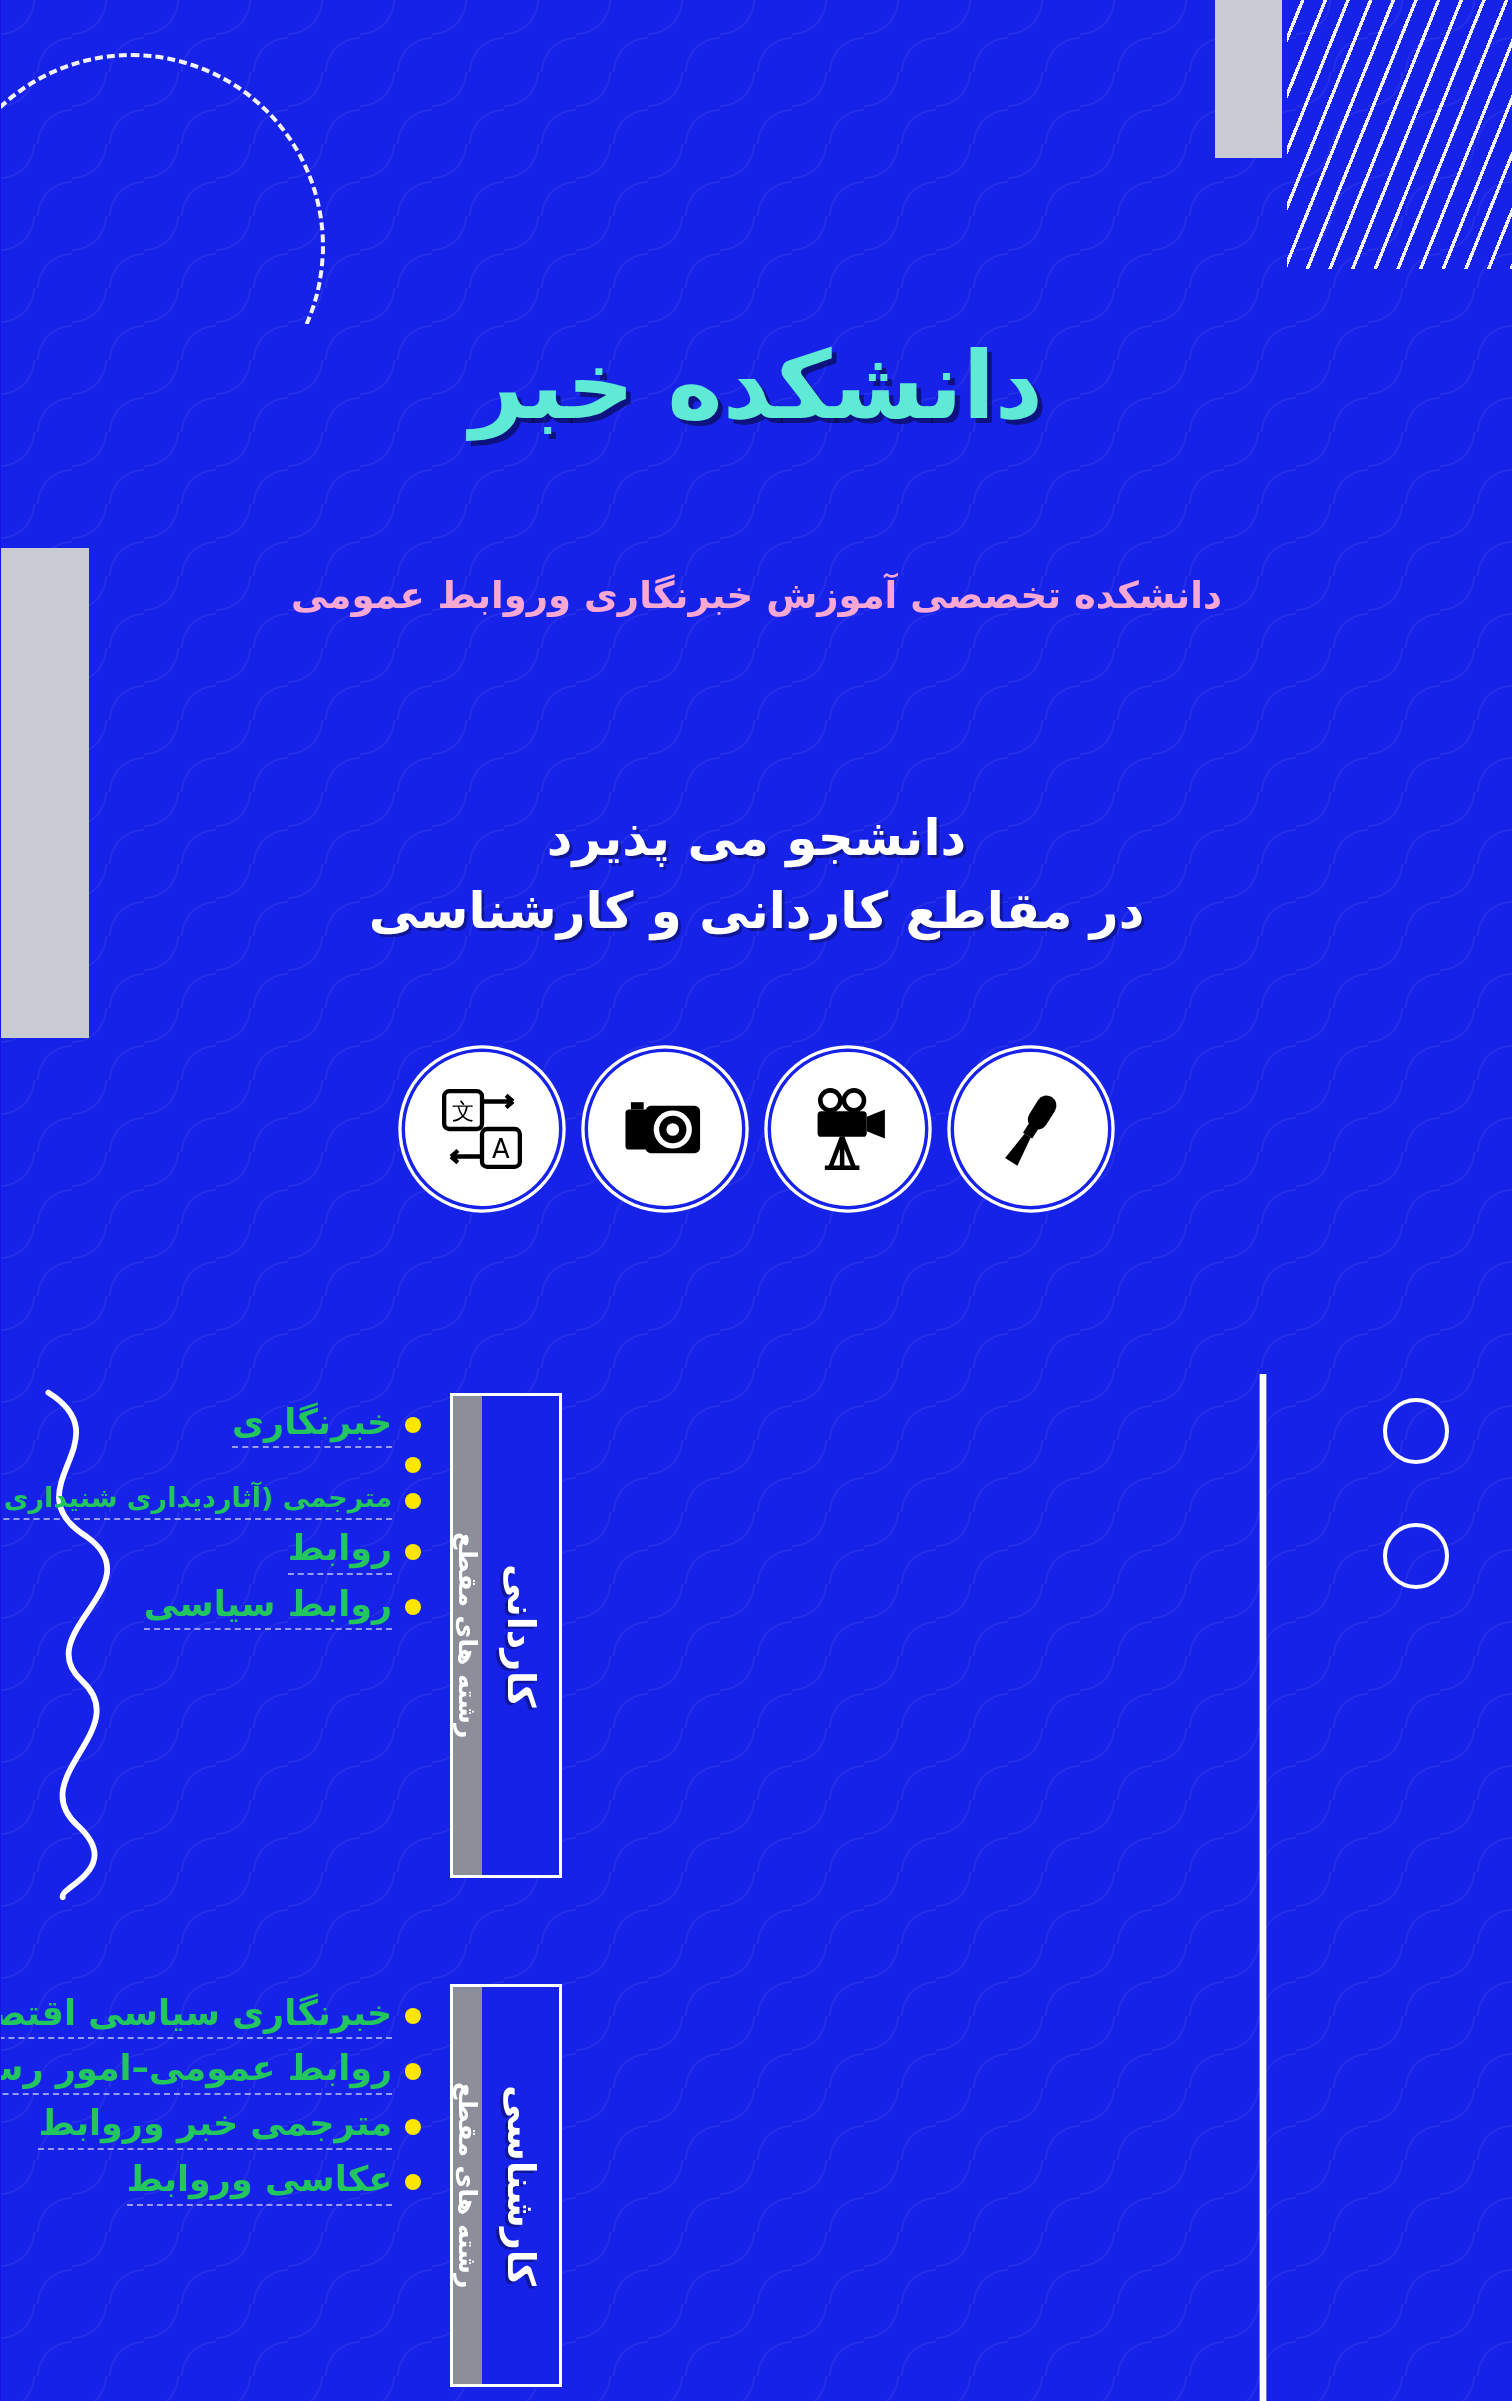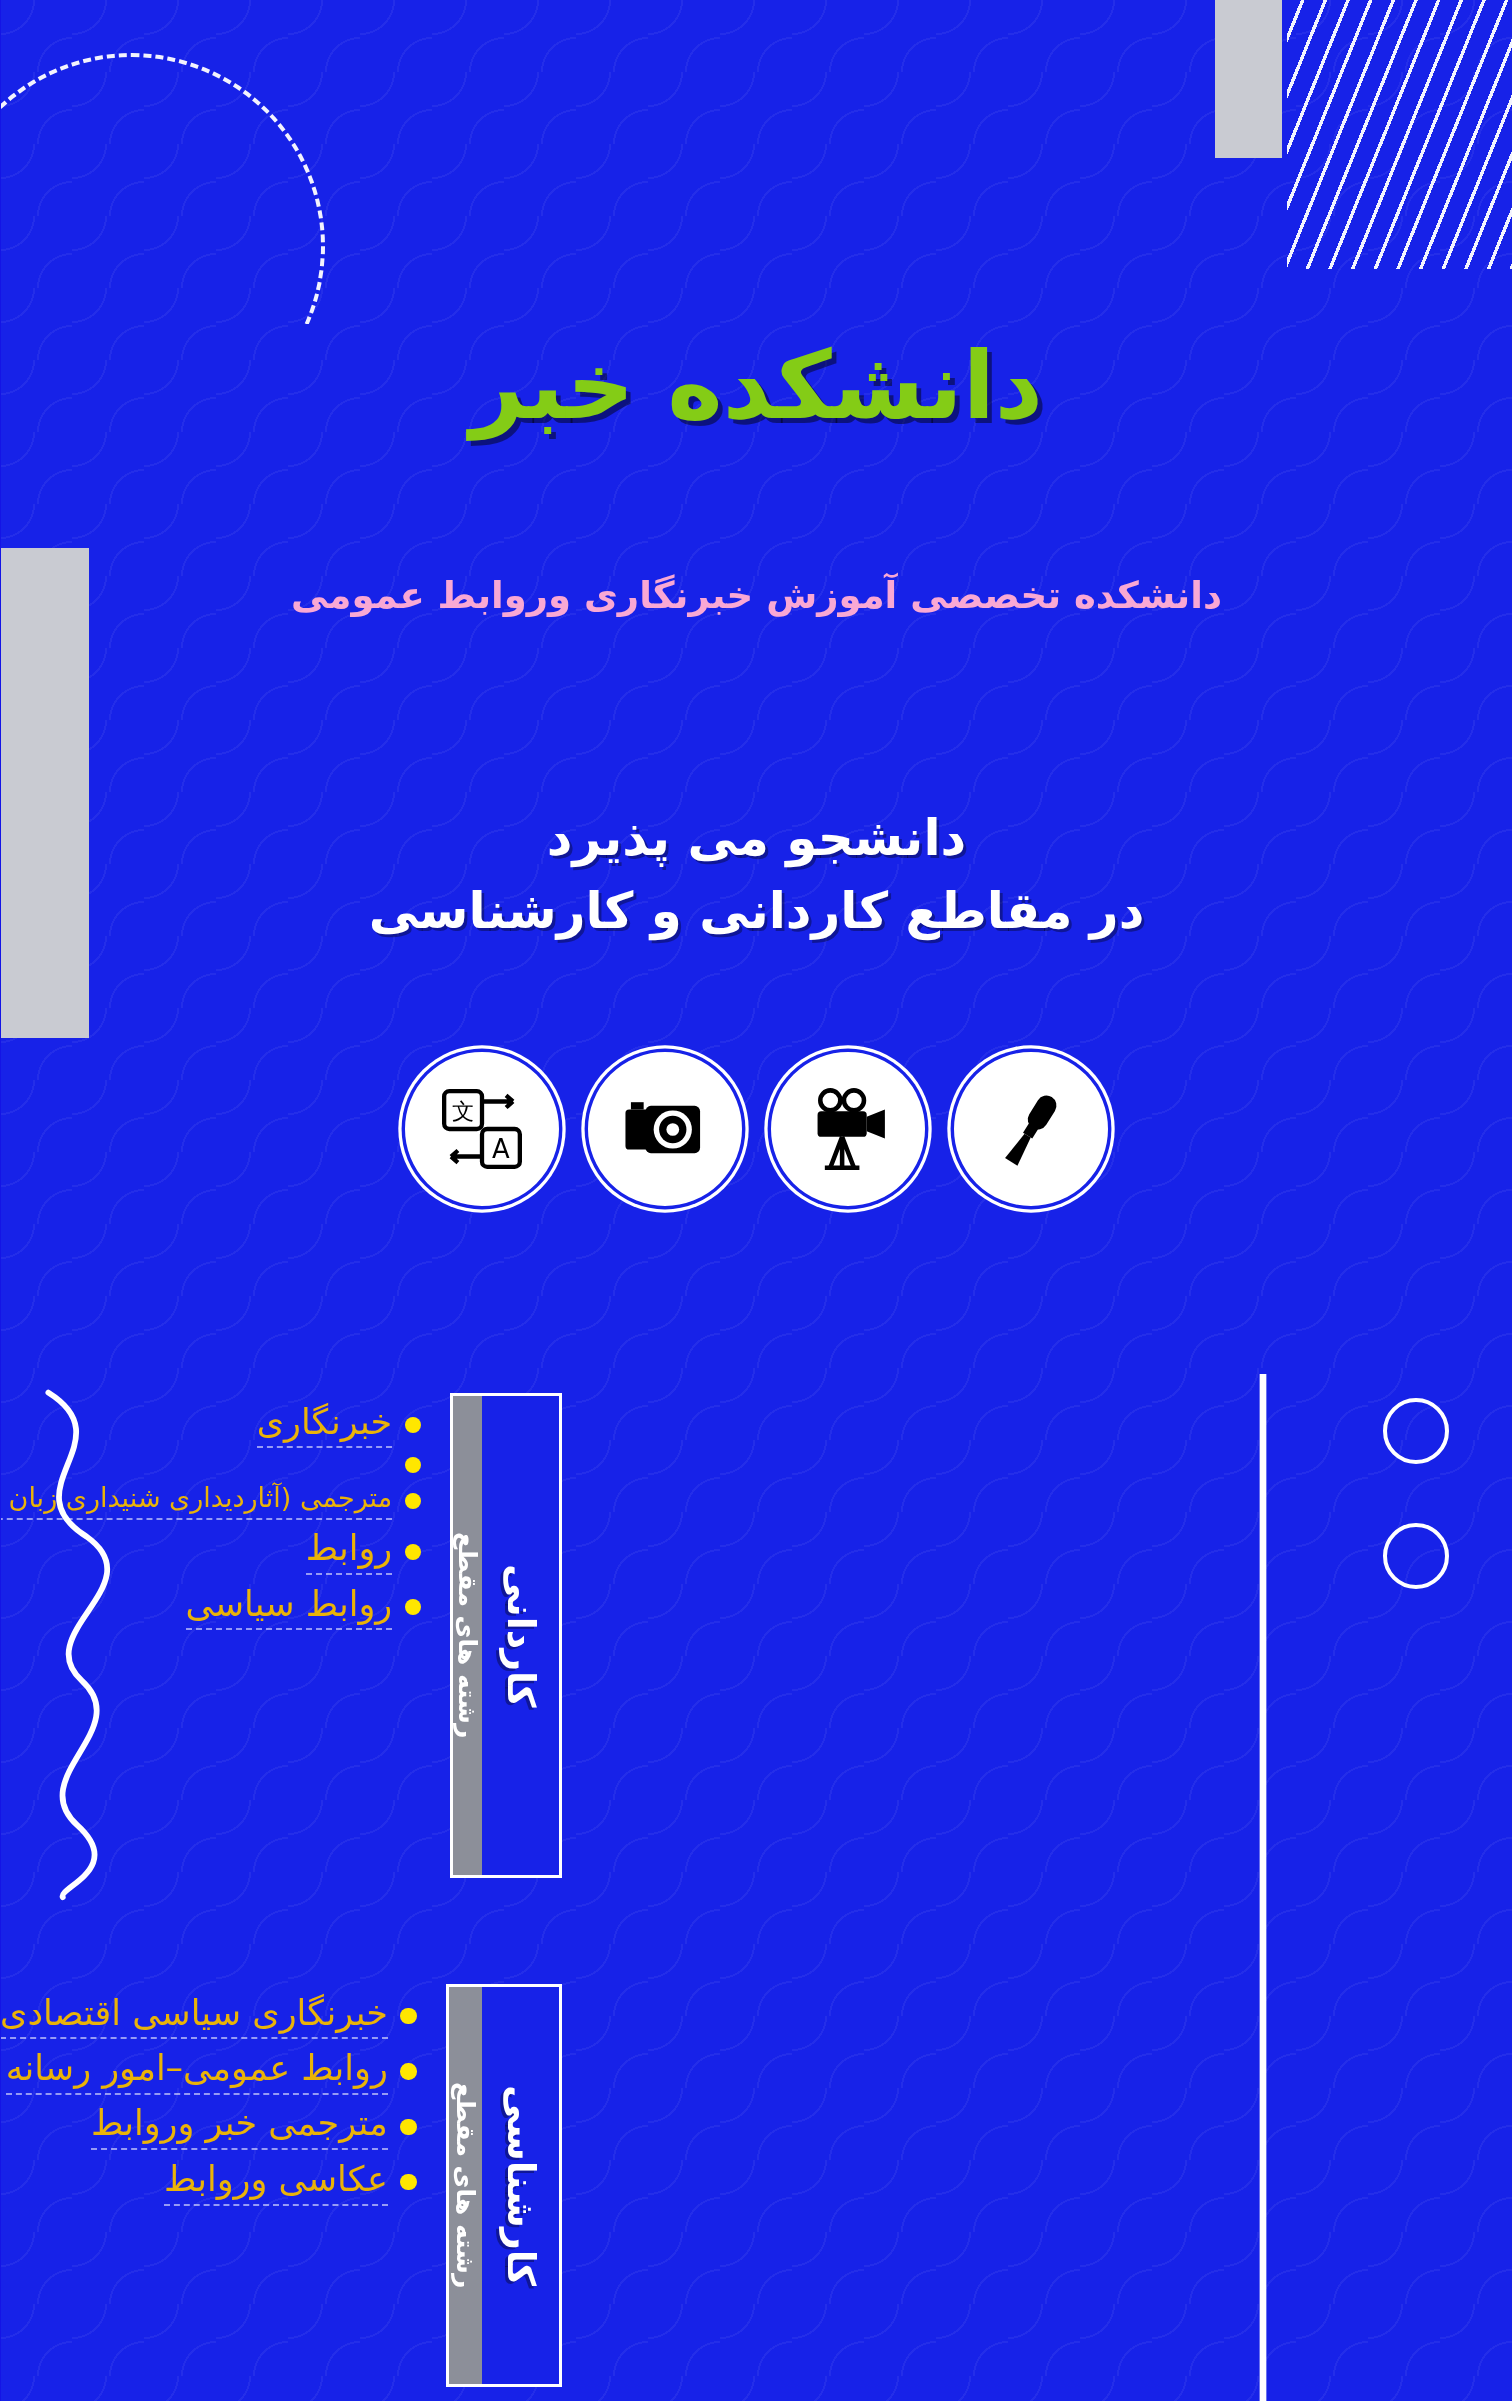--- a/index.html
+++ b/index.html
@@ -72,21 +72,21 @@
   .circle-outline.two{
     top:1523px;
   }
 
   
   .title{
     position:absolute;
     top:331px;
     width:100%;
     text-align:center;
-    color:#84cc16;
+    color:#5eead4;
     font-size:94px;
     font-weight:bold;
     letter-spacing:-1px;
     text-shadow:4.8px 4.8px 0 rgba(0,0,0,.45);
   }
   .subtitle{
     position:absolute;
     top:574px;
     width:100%;
     text-align:center;
@@ -186,23 +186,23 @@
     flex-direction:row;
     align-items:center;
     gap:12.5px;
     direction:rtl;
   }
   .major .bullet{
     width:16.3px;height:16.3px;border-radius:50%;
     background:#ffe600;flex:none;
   }
   .major .mtext{
-    color:#eab308;
+    color:#22c55e;
     font-size:35px;
-    font-weight:normal;
+    font-weight:bold;
     white-space:nowrap;
     border-bottom:2.4px dashed rgba(255,255,255,.55);
     padding-bottom:4.8px;
   }
   .major .mtext.small{ font-size:27px; }
 
   
   .pen{
     position:absolute;
     left:1162px;

